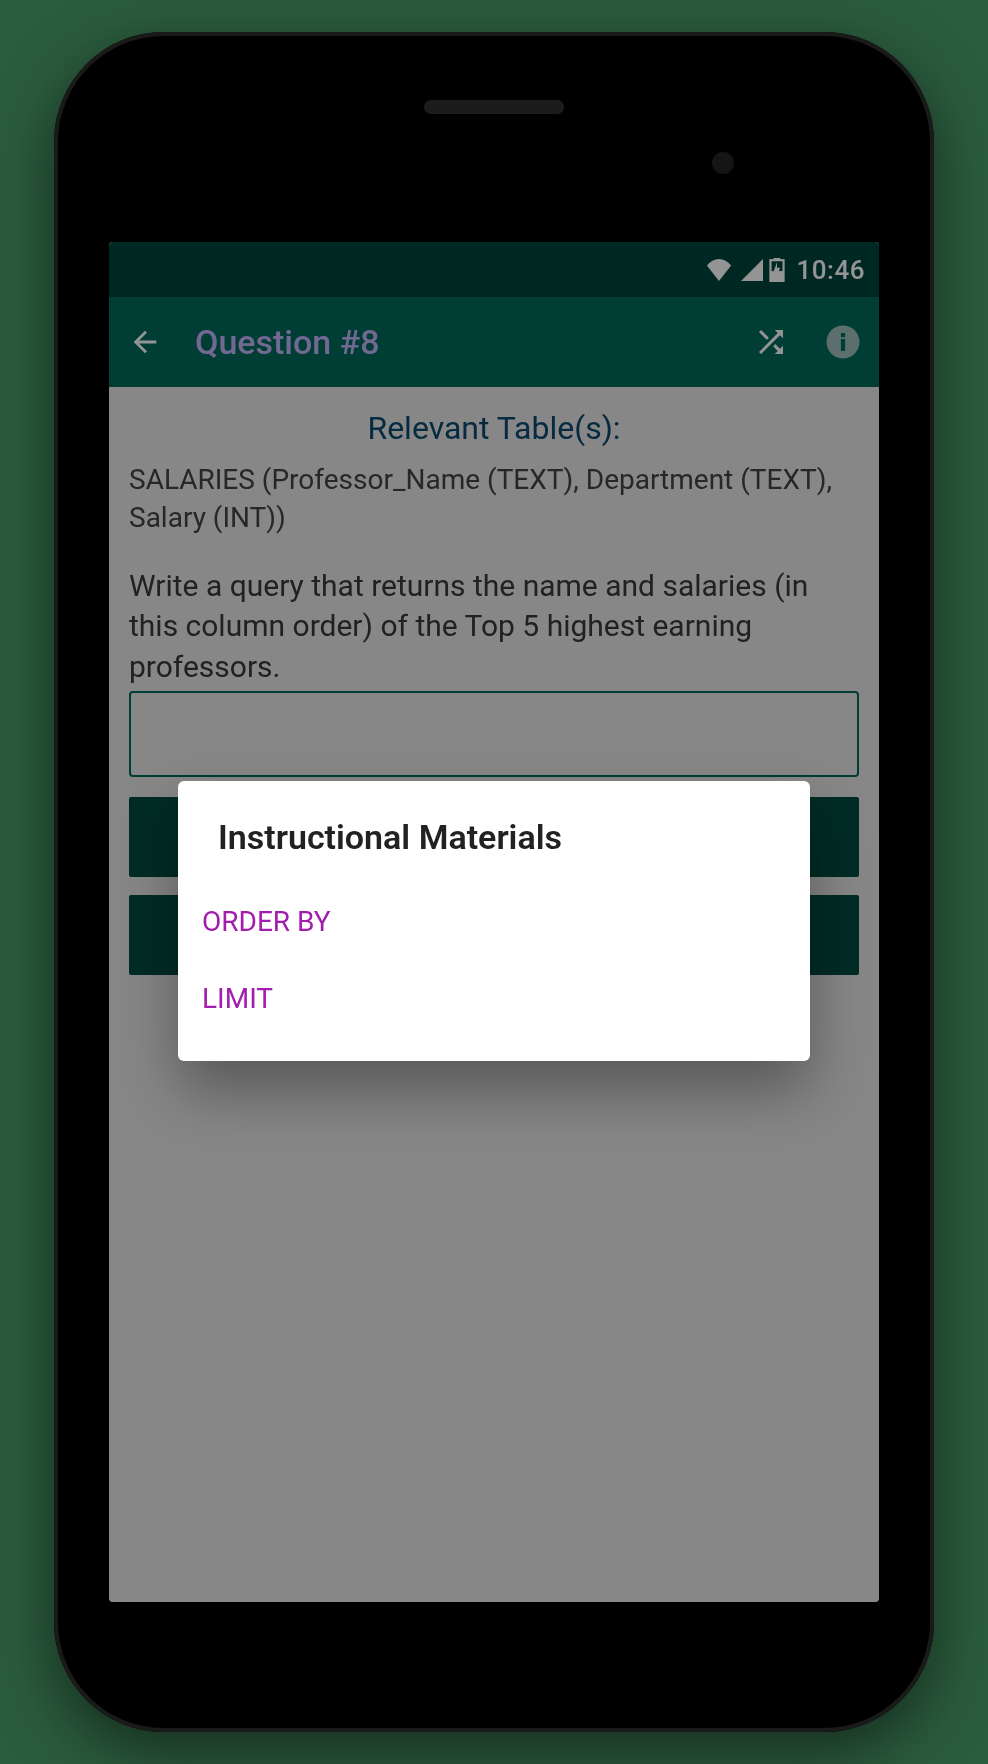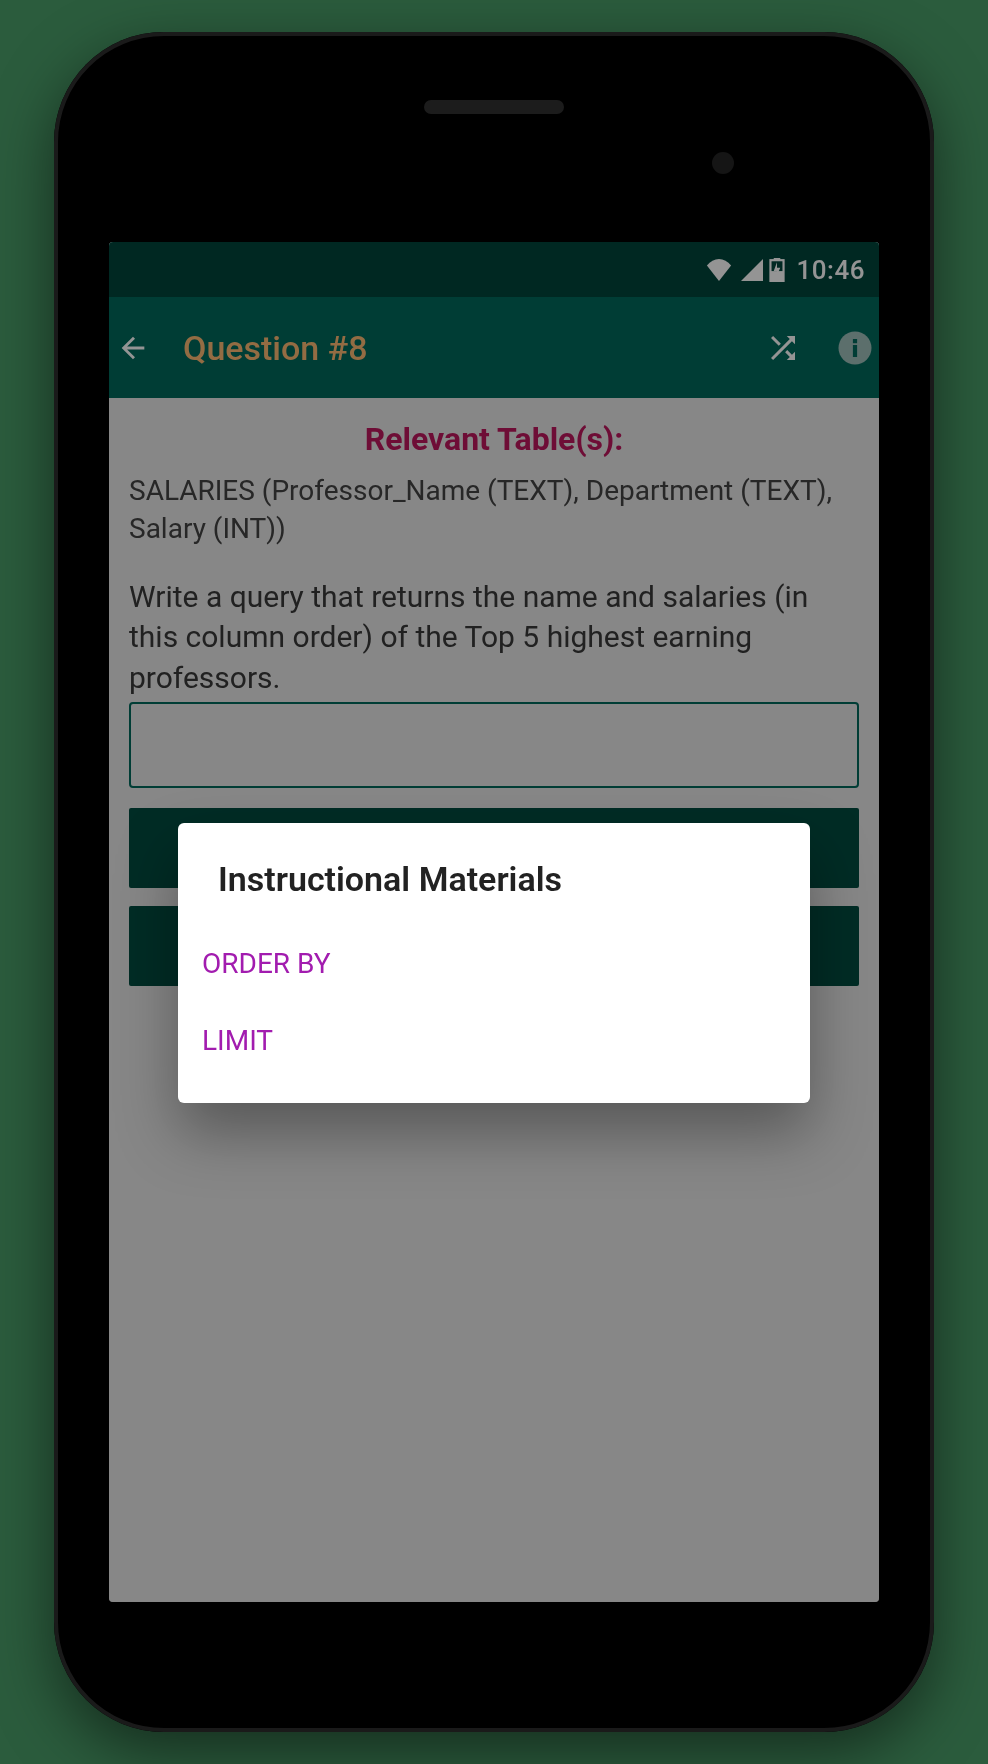--- a/index.html
+++ b/index.html
@@ -28,46 +28,46 @@
     
     .statusbar {
       height:55px; background:#00463c; display:flex; align-items:center;
       justify-content:flex-end; padding:0 14px; gap:6px; color:#fff;
     }
     .statusbar .time { font-size:26px; font-weight:500; letter-spacing:.5px; margin-left:6px; }
     .statusbar svg { display:block; }
 
     
     .appbar {
-      height:101px; background:#00695c; display:flex; align-items:center;
-      padding:0 2px; color:#fdba74; gap:28px;
+      height:90px; background:#00695c; display:flex; align-items:center;
+      padding:0 14px; color:#c4b5fd; gap:28px;
     }
     .appbar .title { font-size:34px; font-weight:500; flex:1; }
     .appbar .iconbtn { width:44px; height:44px; display:flex; align-items:center; justify-content:center; }
 
     
     .content { padding:22px 20px; color:#333; }
-    .content h2 { text-align:center; font-size:32px; font-weight:700; color:#be185d; margin-bottom:14px; }
+    .content h2 { text-align:center; font-size:32px; font-weight:400; color:#0c4a6e; margin-bottom:14px; }
     .schema { font-size:28px; color:#444; line-height:1.35; margin-bottom:29px; }
     .prompt { font-size:30px; color:#3a3a3a; line-height:1.35; margin-bottom:4px; }
 
     .inputbox {
       border:2px solid #00695c; border-radius:4px; height:86px; margin-bottom:20px;
       background:transparent;
     }
     .bigbtn {
       background:#004d40; height:80px; margin-bottom:18px; border-radius:2px;
     }
 
     
     .scrim {
       position:absolute; inset:0; background:rgba(0,0,0,.42);
     }
     .dialog {
-      position:absolute; left:50%; top:581px; transform:translateX(-50%);
+      position:absolute; left:50%; top:539px; transform:translateX(-50%);
       width:632px; background:#fff; border-radius:6px;
       box-shadow:0 30px 60px rgba(0,0,0,.35);
       padding:36px 0 24px 0;
     }
     .dialog .dlg-title {
       font-size:34px; font-weight:600; color:#222; padding:0 40px 26px;
     }
     .dialog .dlg-item {
       font-size:28px; color:#a21caf; padding:22px 24px;
     }

